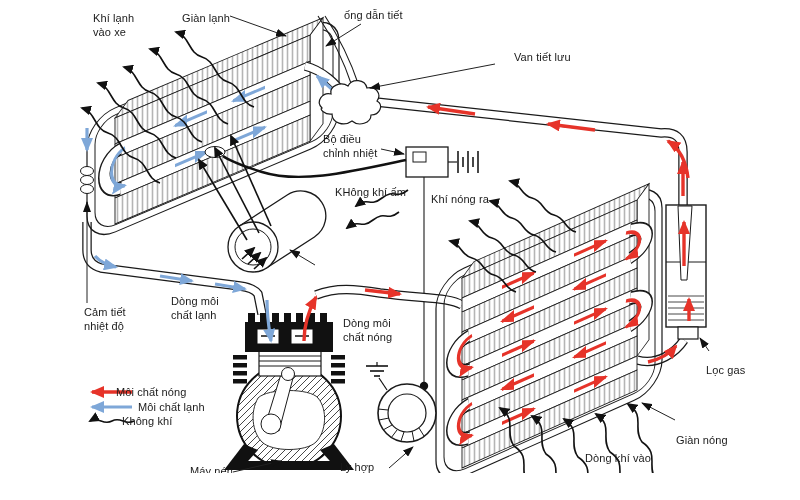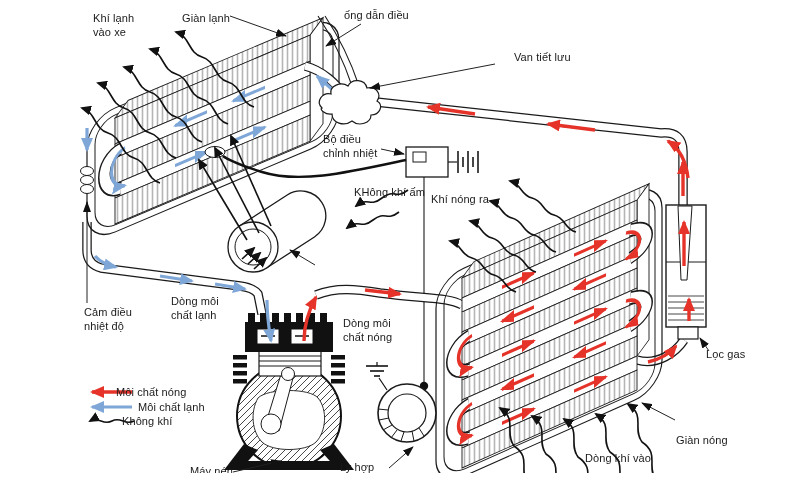--- a/index.html
+++ b/index.html
@@ -319,36 +319,36 @@
   <g>
     <line class="fr" x1="132" y1="392" x2="92" y2="392" marker-end="url(#mR)"></line>
     <line class="fb" x1="132" y1="407" x2="92" y2="407" marker-end="url(#mB)"></line>
     <path class="air" d="M134,421 c-9,5 -13,-5 -22,0 c-9,5 -13,-5 -22,0" marker-end="url(#mA)" stroke-width="2"></path>
   </g>
 </svg>
 
 <div class="lbl" style="left:93px;top:12px">Khí lạnh
 vào xe</div>
 <div class="lbl" style="left:182px;top:12px">Giàn lạnh</div>
-<div class="lbl" style="left:344px;top:9px">ống dẫn điều</div>
+<div class="lbl" style="left:344px;top:9px">ống dẫn tiết</div>
 <div class="lbl" style="left:514px;top:51px">Van tiết lưu</div>
 <div class="lbl" style="left:323px;top:133px">Bộ điều
 chỉnh nhiệt</div>
-<div class="lbl" style="left:354px;top:186px">KHông khí ấm</div>
+<div class="lbl" style="left:335px;top:186px">KHông khí ấm</div>
 <div class="lbl" style="left:431px;top:193px">Khí nóng ra</div>
-<div class="lbl" style="left:84px;top:306px">Cảm điều
+<div class="lbl" style="left:84px;top:306px">Cảm tiết
 nhiệt độ</div>
 <div class="lbl" style="left:171px;top:295px">Dòng môi
 chất lạnh</div>
 <div class="lbl" style="left:343px;top:317px">Dòng môi
 chất nóng</div>
 <div class="lbl" style="left:190px;top:465px">Máy nén</div>
 <div class="lbl" style="left:340px;top:461px">Ly hợp
 máy nén</div>
 <div class="lbl" style="left:585px;top:452px">Dòng khí vào</div>
 <div class="lbl" style="left:676px;top:434px">Giàn nóng</div>
-<div class="lbl" style="left:706px;top:348px">Lọc gas</div>
+<div class="lbl" style="left:706px;top:364px">Lọc gas</div>
 
 <div class="lbl" style="left:116px;top:386px">Môi chất nóng</div>
 <div class="lbl" style="left:138px;top:401px">Môi chất lạnh</div>
 <div class="lbl" style="left:122px;top:415px">Không khí</div>
 
 </div>
 
 </body></html>

